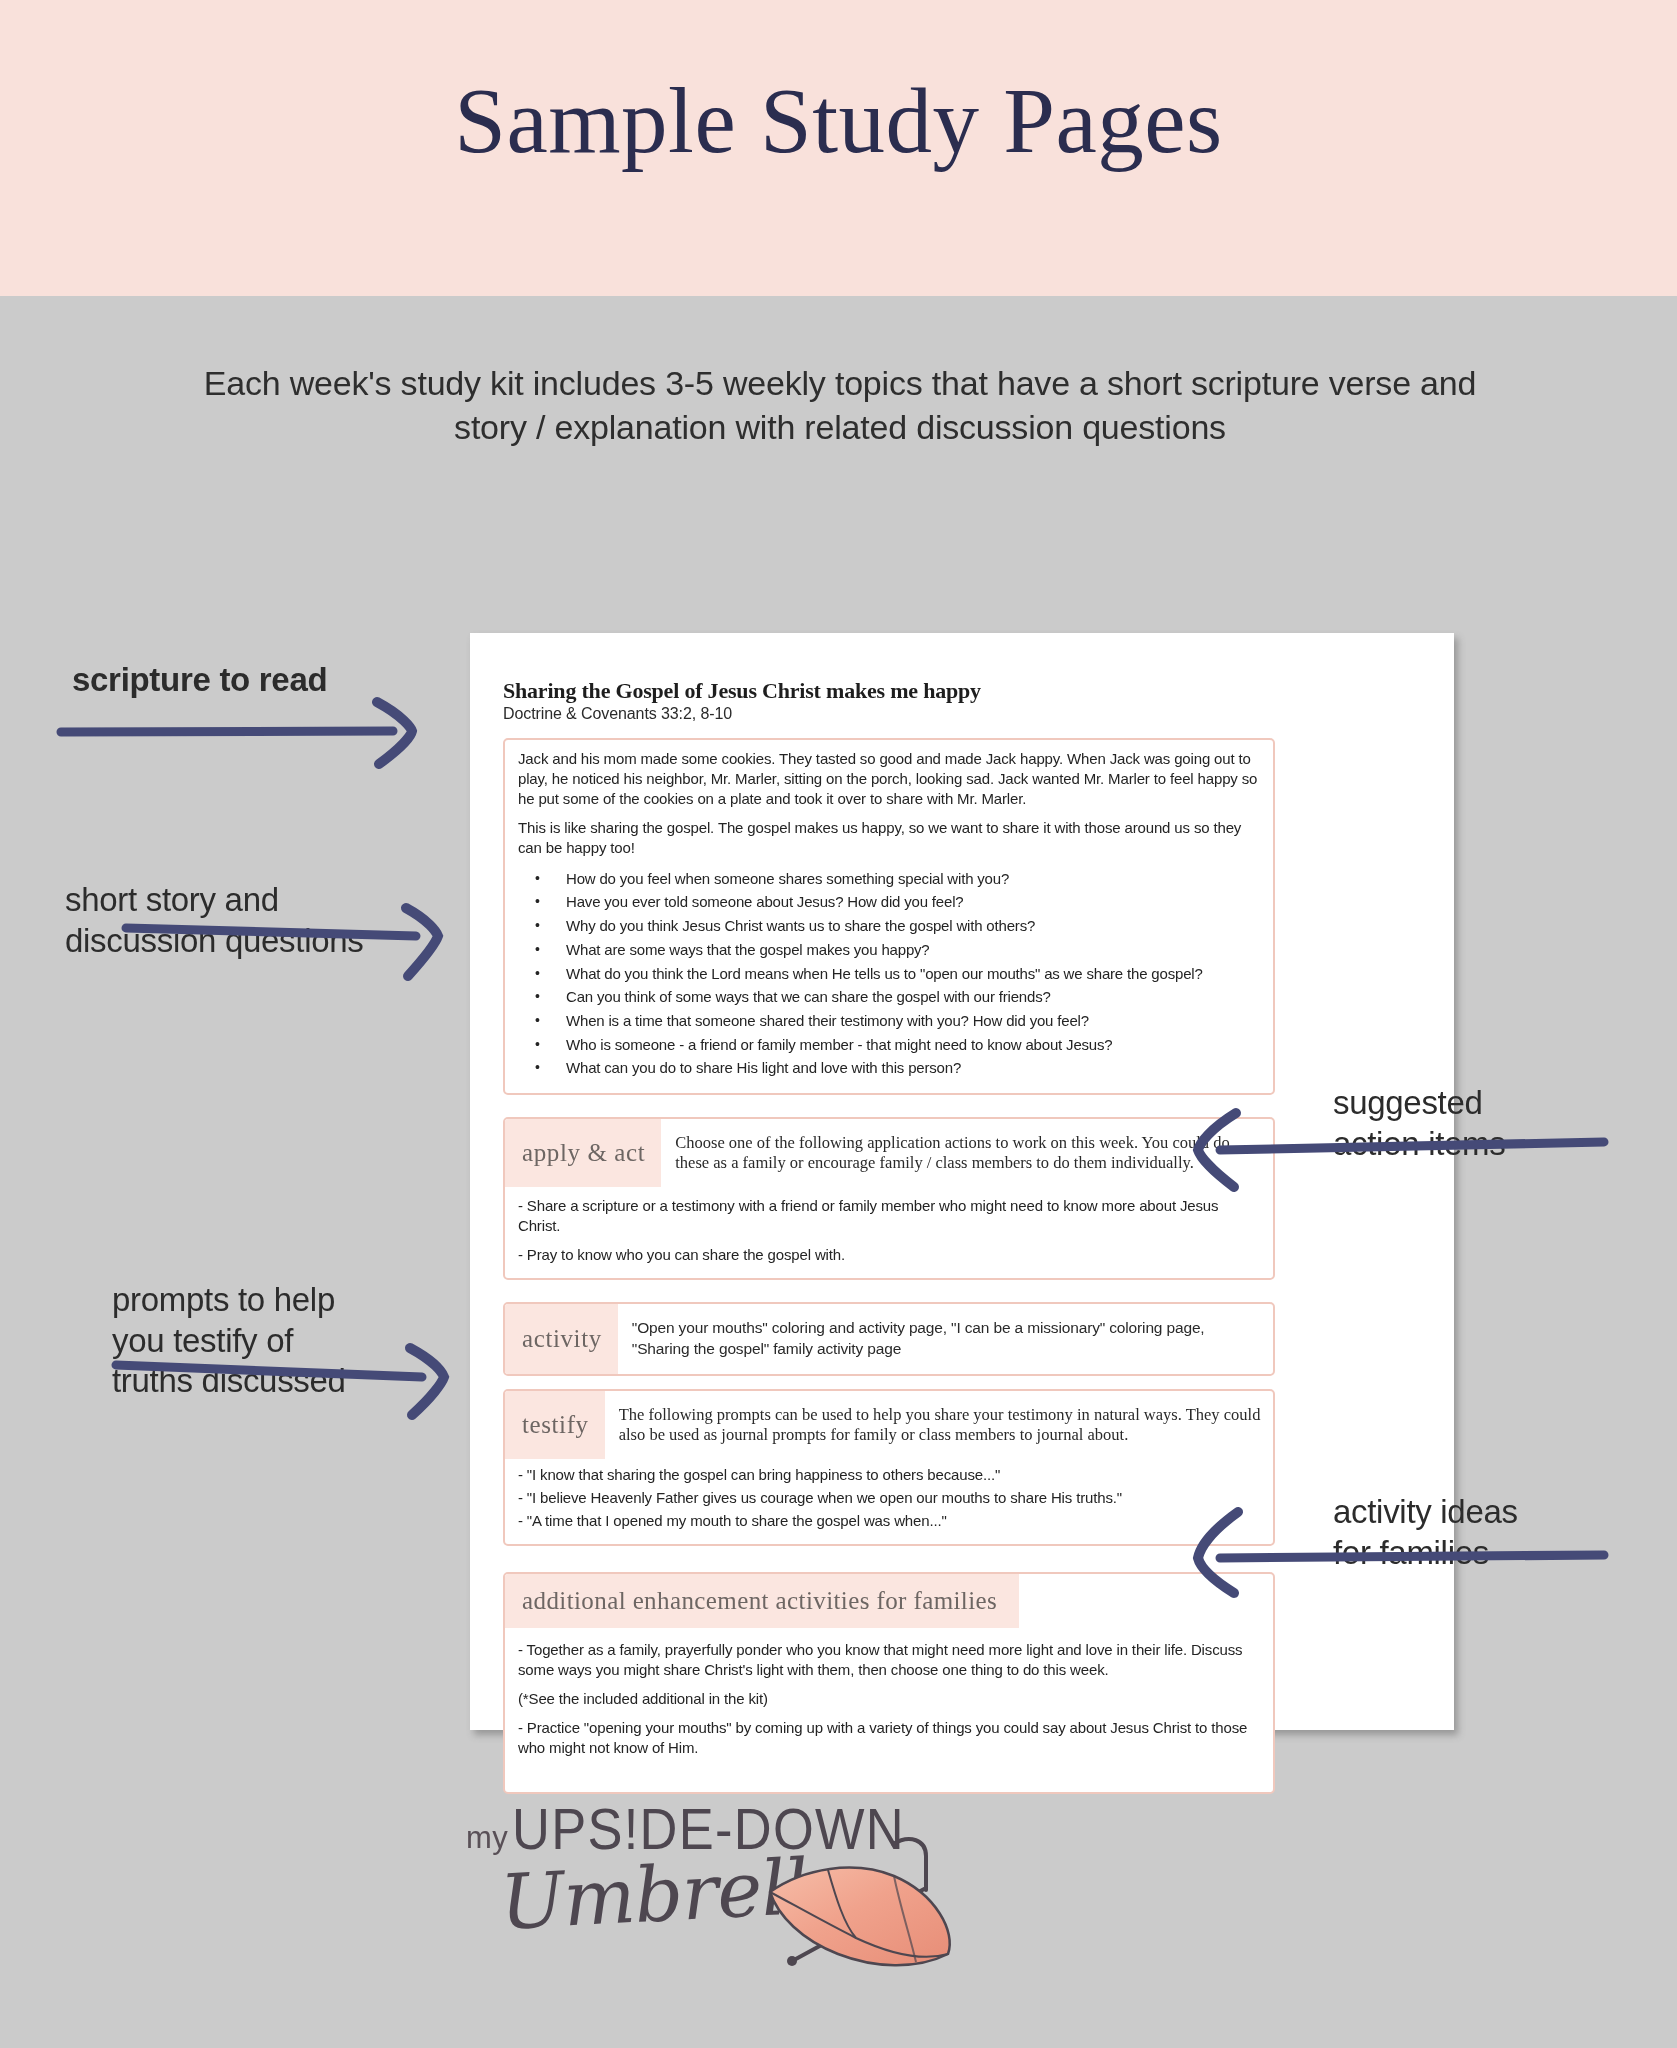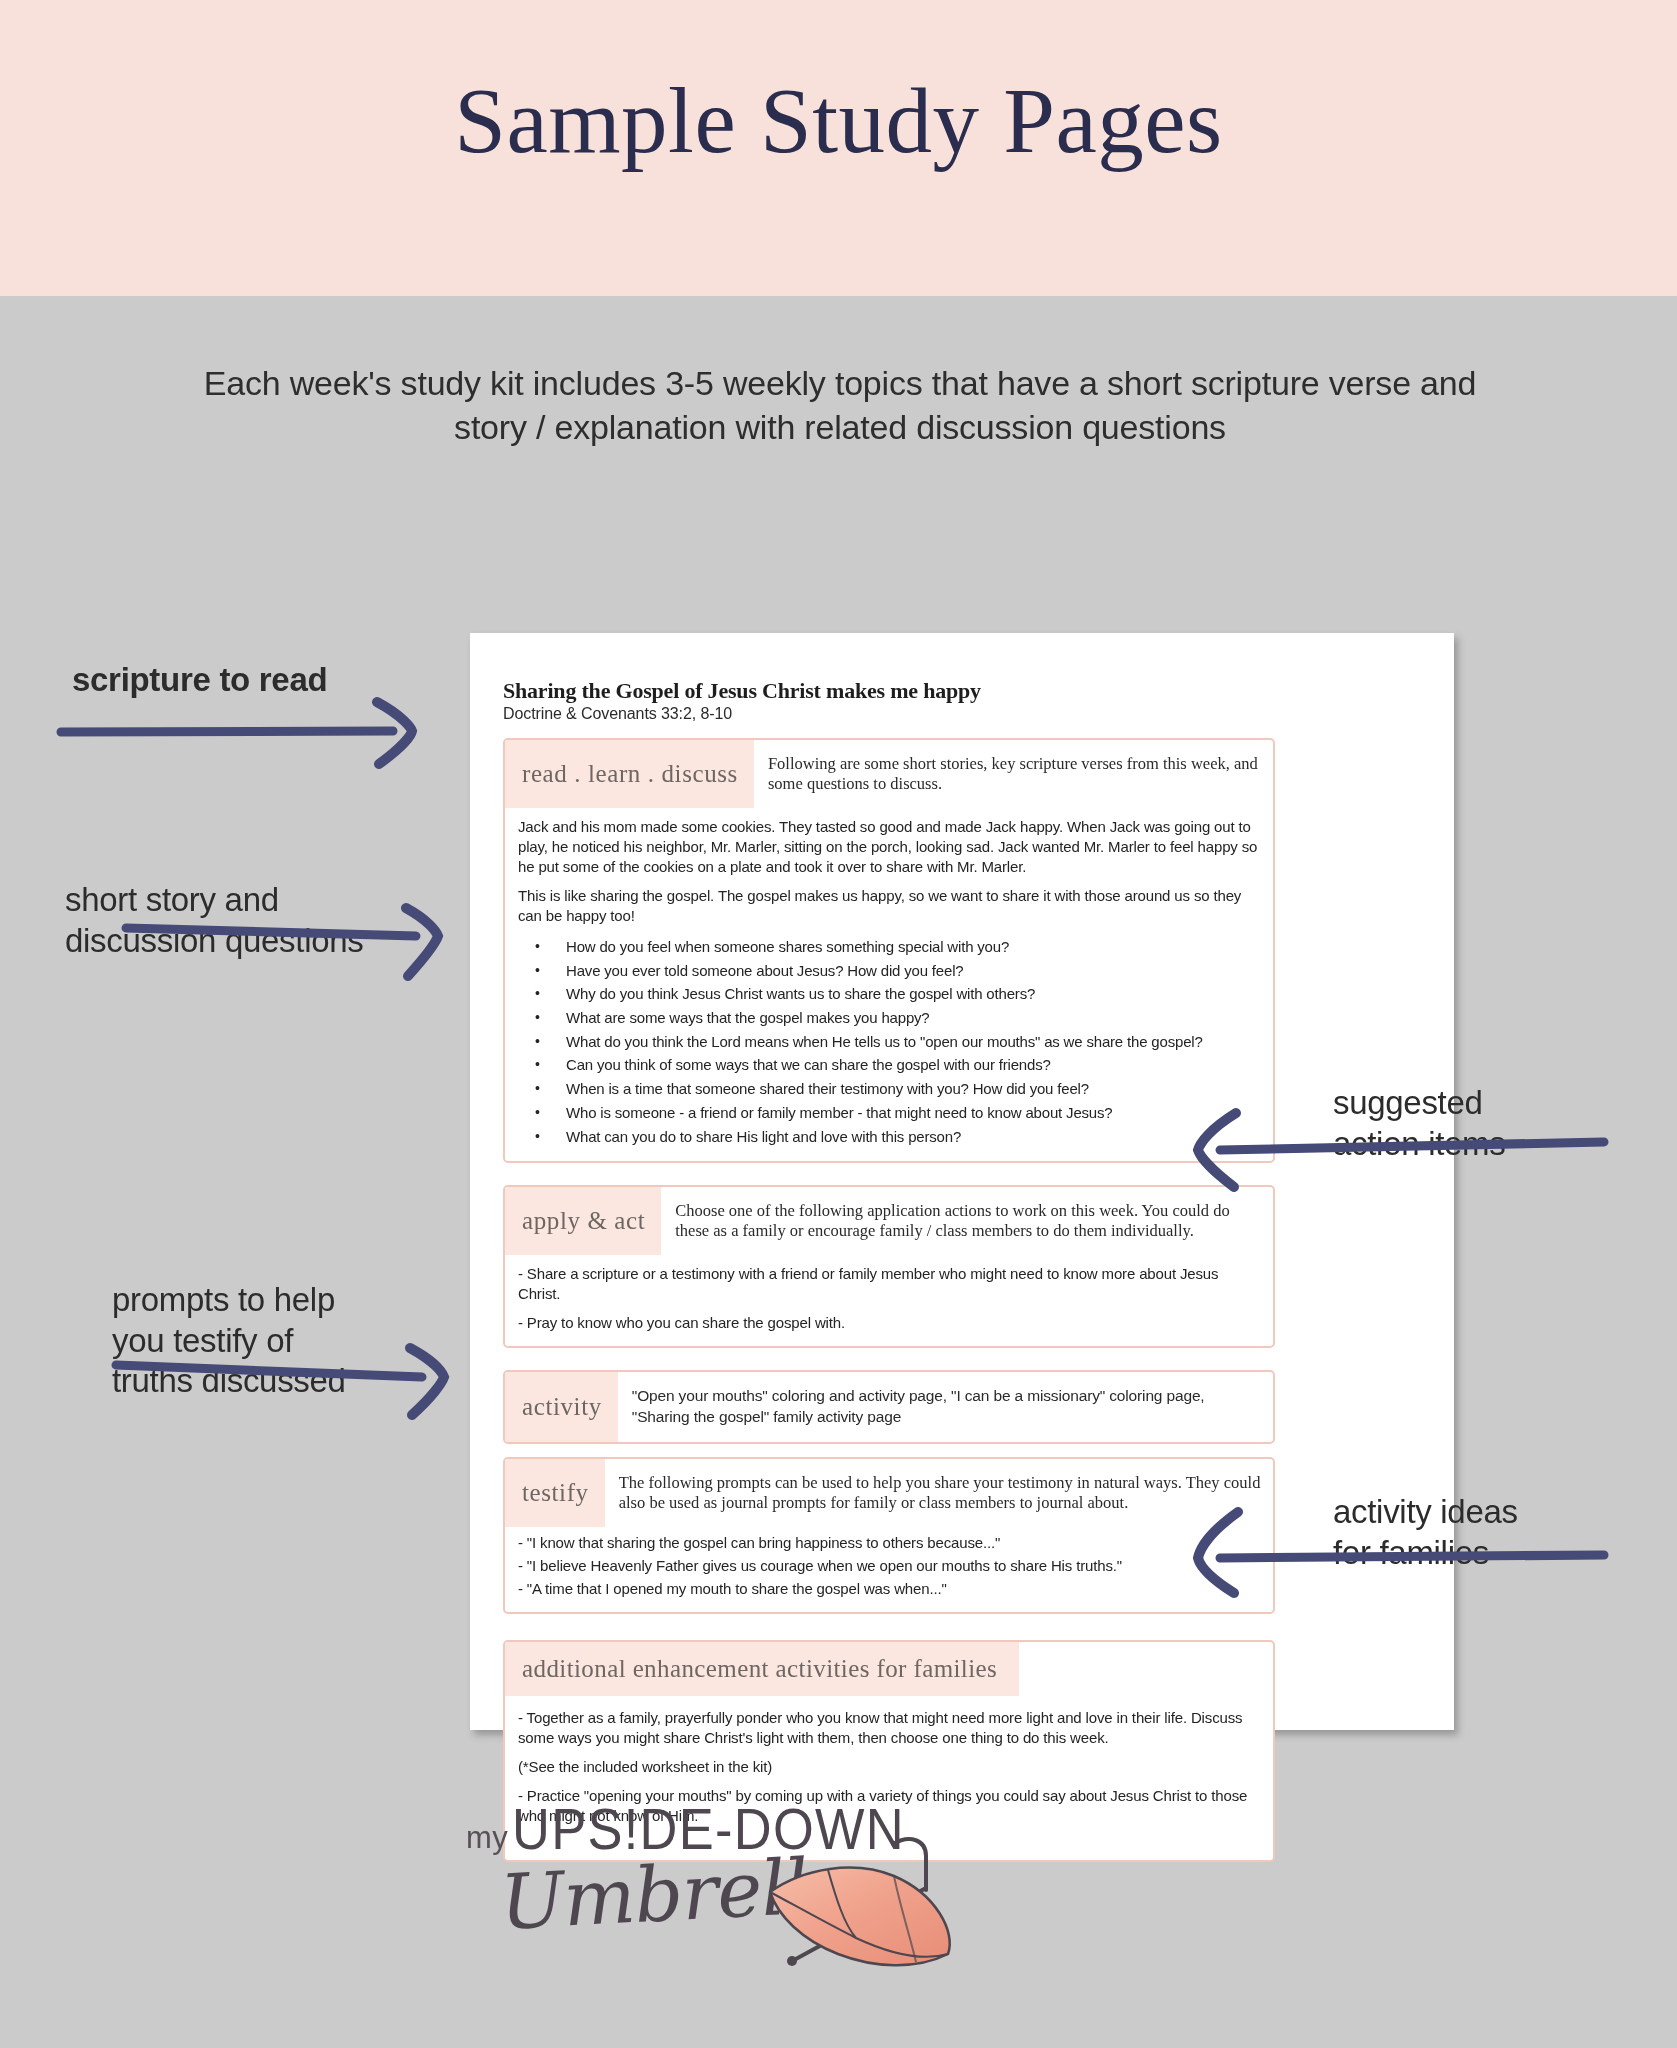--- a/index.html
+++ b/index.html
@@ -169,24 +169,20 @@
 
 <div class="subtitle">Each week's study kit includes 3-5 weekly topics that have a short scripture verse and story / explanation with related discussion questions</div>
 
 <div class="doc-page">
   <div class="doc-inner">
 
     <div class="doc-heading">Sharing the Gospel of Jesus Christ makes me happy</div>
     <div class="doc-subheading">Doctrine &amp; Covenants 33:2, 8-10</div>
 
     <div class="card">
-      <div class="card-head">
-        <div class="card-label">read . learn . discuss</div>
-        <div class="card-desc">Following are some short stories, key scripture verses from this week, and some questions to discuss.</div>
-      </div>
       <div class="card-body">
         <p>Jack and his mom made some cookies. They tasted so good and made Jack happy. When Jack was going out to play, he noticed his neighbor, Mr. Marler, sitting on the porch, looking sad. Jack wanted Mr. Marler to feel happy so he put some of the cookies on a plate and took it over to share with Mr. Marler.</p>
         <p>This is like sharing the gospel. The gospel makes us happy, so we want to share it with those around us so they can be happy too!</p>
         <ul class="q-list">
           <li>How do you feel when someone shares something special with you?</li>
           <li>Have you ever told someone about Jesus? How did you feel?</li>
           <li>Why do you think Jesus Christ wants us to share the gospel with others?</li>
           <li>What are some ways that the gospel makes you happy?</li>
           <li>What do you think the Lord means when He tells us to "open our mouths" as we share the gospel?</li>
           <li>Can you think of some ways that we can share the gospel with our friends?</li>
@@ -226,21 +222,21 @@
         <p>- "A time that I opened my mouth to share the gospel was when..."</p>
       </div>
     </div>
 
     <div class="card" style="margin-top:26px;">
       <div>
         <span class="banner-label">additional enhancement activities for families</span>
       </div>
       <div class="card-body" style="padding-top:12px;padding-bottom:34px;">
         <p>- Together as a family, prayerfully ponder who you know that might need more light and love in their life. Discuss some ways you might share Christ's light with them, then choose one thing to do this week.</p>
-        <p>(*See the included worksheet in the kit)</p>
+        <p>(*See the included additional in the kit)</p>
         <p>- Practice "opening your mouths" by coming up with a variety of things you could say about Jesus Christ to those who might not know of Him.</p>
       </div>
     </div>
 
   </div>
 </div>
 
 <div class="annot" style="left:72px;top:660px;width:400px;font-weight:bold;">
   <span>scripture to read</span>
 </div>

